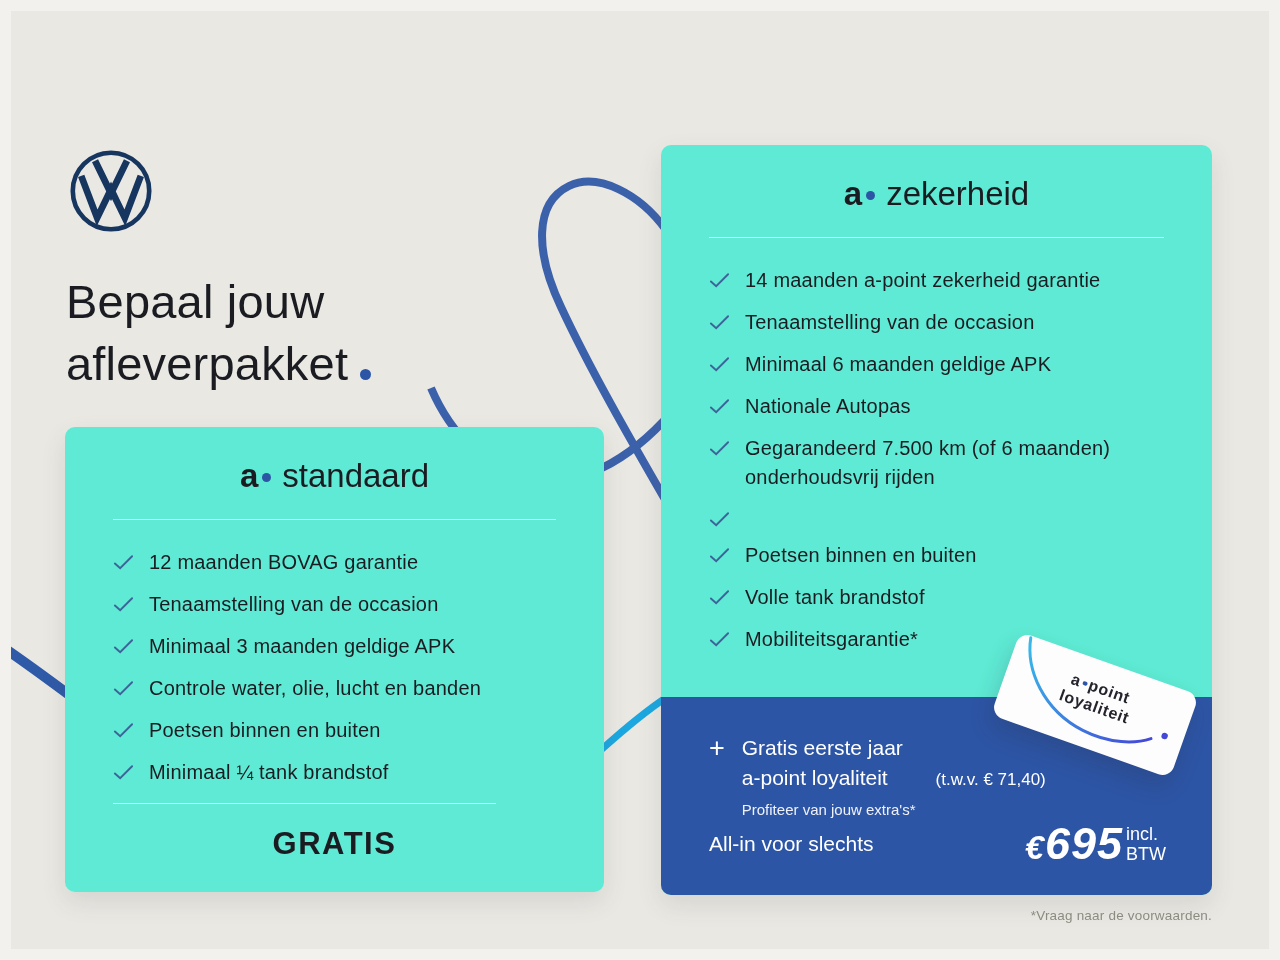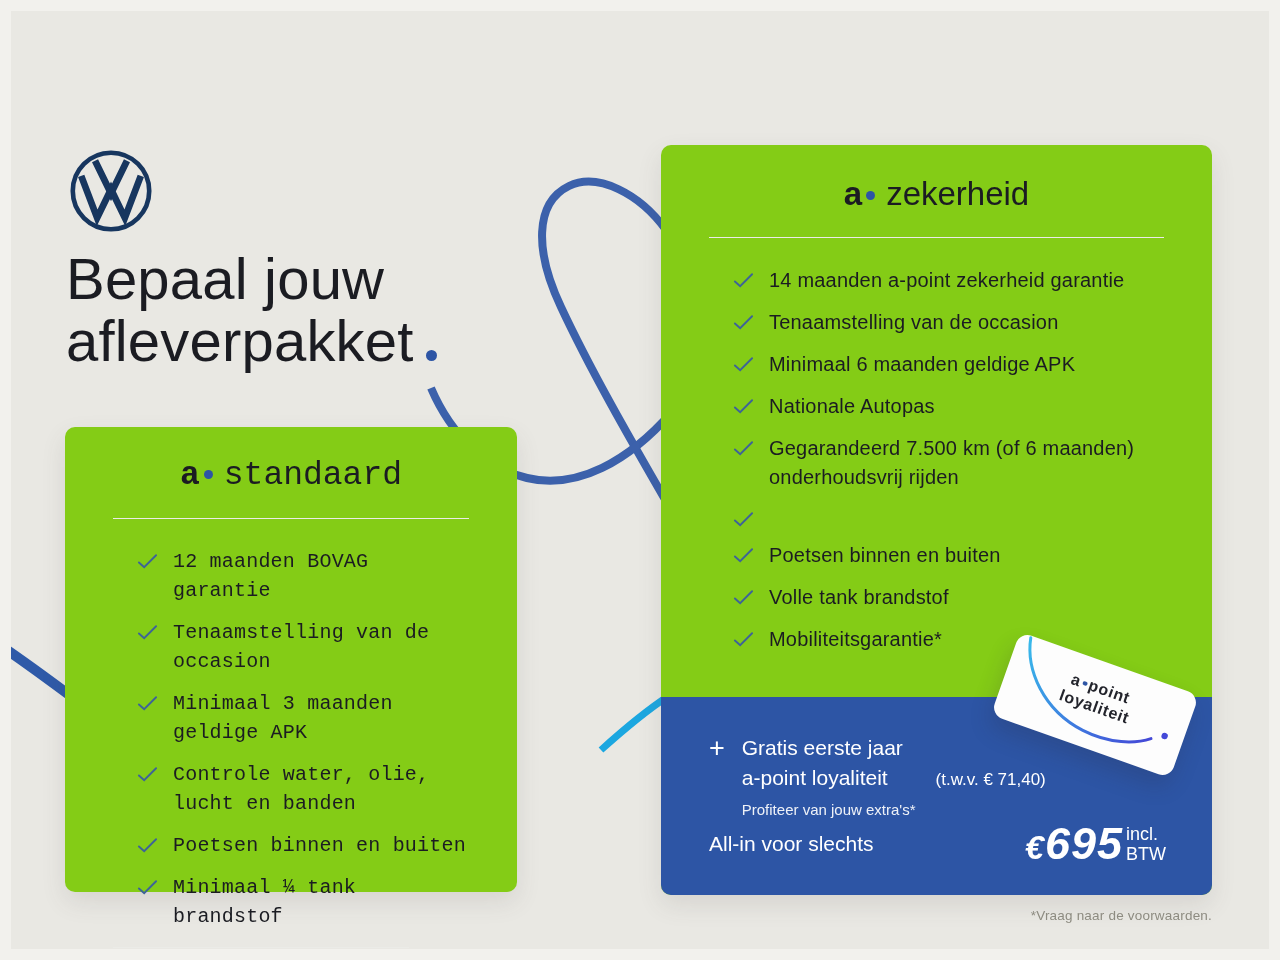--- a/index.html
+++ b/index.html
@@ -10,48 +10,48 @@
   }
   .frame {
     position: absolute; inset: 0; border: 11px solid #f2f1ed;
     pointer-events: none; z-index: 6;
   }
   .decor { position: absolute; inset: 0; z-index: 0; }
 
   .vw-logo { position: absolute; left: 69px; top: 149px; width: 84px; height: 84px; z-index: 1; }
 
   .headline {
-    position: absolute; left: 66px; top: 248px; z-index: 1;
-    font-size: 58px; line-height: 62px; font-weight: 500;
+    position: absolute; left: 66px; top: 271px; z-index: 1;
+    font-size: 47px; line-height: 62px; font-weight: 500;
     color: #1b1c22; letter-spacing: 0.2px;
   }
   .headline .dot {
     display: inline-block; width: 11px; height: 11px; border-radius: 50%;
     background: #2d55a5; margin-left: 12px;
   }
 
   .card {
-    position: absolute; background: #84cc16; border-radius: 10px;
+    position: absolute; background: #5eead4; border-radius: 10px;
     box-shadow: 0 10px 24px rgba(80,78,70,0.12); z-index: 1;
     box-sizing: border-box;
   }
-  .card-left  { left: 65px;  top: 427px; width: 452px; height: 465px; font-family: Liberation Mono, monospace; }
+  .card-left  { left: 65px;  top: 427px; width: 539px; height: 465px; }
   .card-right { left: 661px; top: 145px; width: 551px; height: 750px; display: flex; flex-direction: column; }
 
   .card-header { text-align: center; padding-top: 30px; font-size: 33px; color: #1b1c22; }
   .brand-a { font-weight: 700; }
   .brand-dot {
     display: inline-block; width: 9px; height: 9px; border-radius: 50%;
     background: #2d55a5; margin: 0 11px 0 4px; vertical-align: middle; position: relative; top: -1px;
   }
   .card-title { font-weight: 400; }
 
   .divider { height: 1px; background: #ebebe7; margin: 24px 48px 0 48px; }
 
-  .check-list { padding: 28px 40px 0 48px; margin-left: 24px; }
+  .check-list { padding: 28px 40px 0 48px; }
   .check-row { display: flex; gap: 15px; margin-bottom: 13px; }
   .check-row svg { flex: 0 0 auto; width: 21px; height: 17px; margin-top: 6px; }
   .check-text { font-size: 20px; line-height: 29px; color: #1b1c22; letter-spacing: 0.2px; }
 
   .gratis-divider { height: 1px; background: #ebebe7; margin: 16px 108px 0 48px; }
   .gratis {
     text-align: center; margin-top: 22px; font-size: 31px; font-weight: 700;
     letter-spacing: 1.5px; color: #1b1c22;
   }
 

